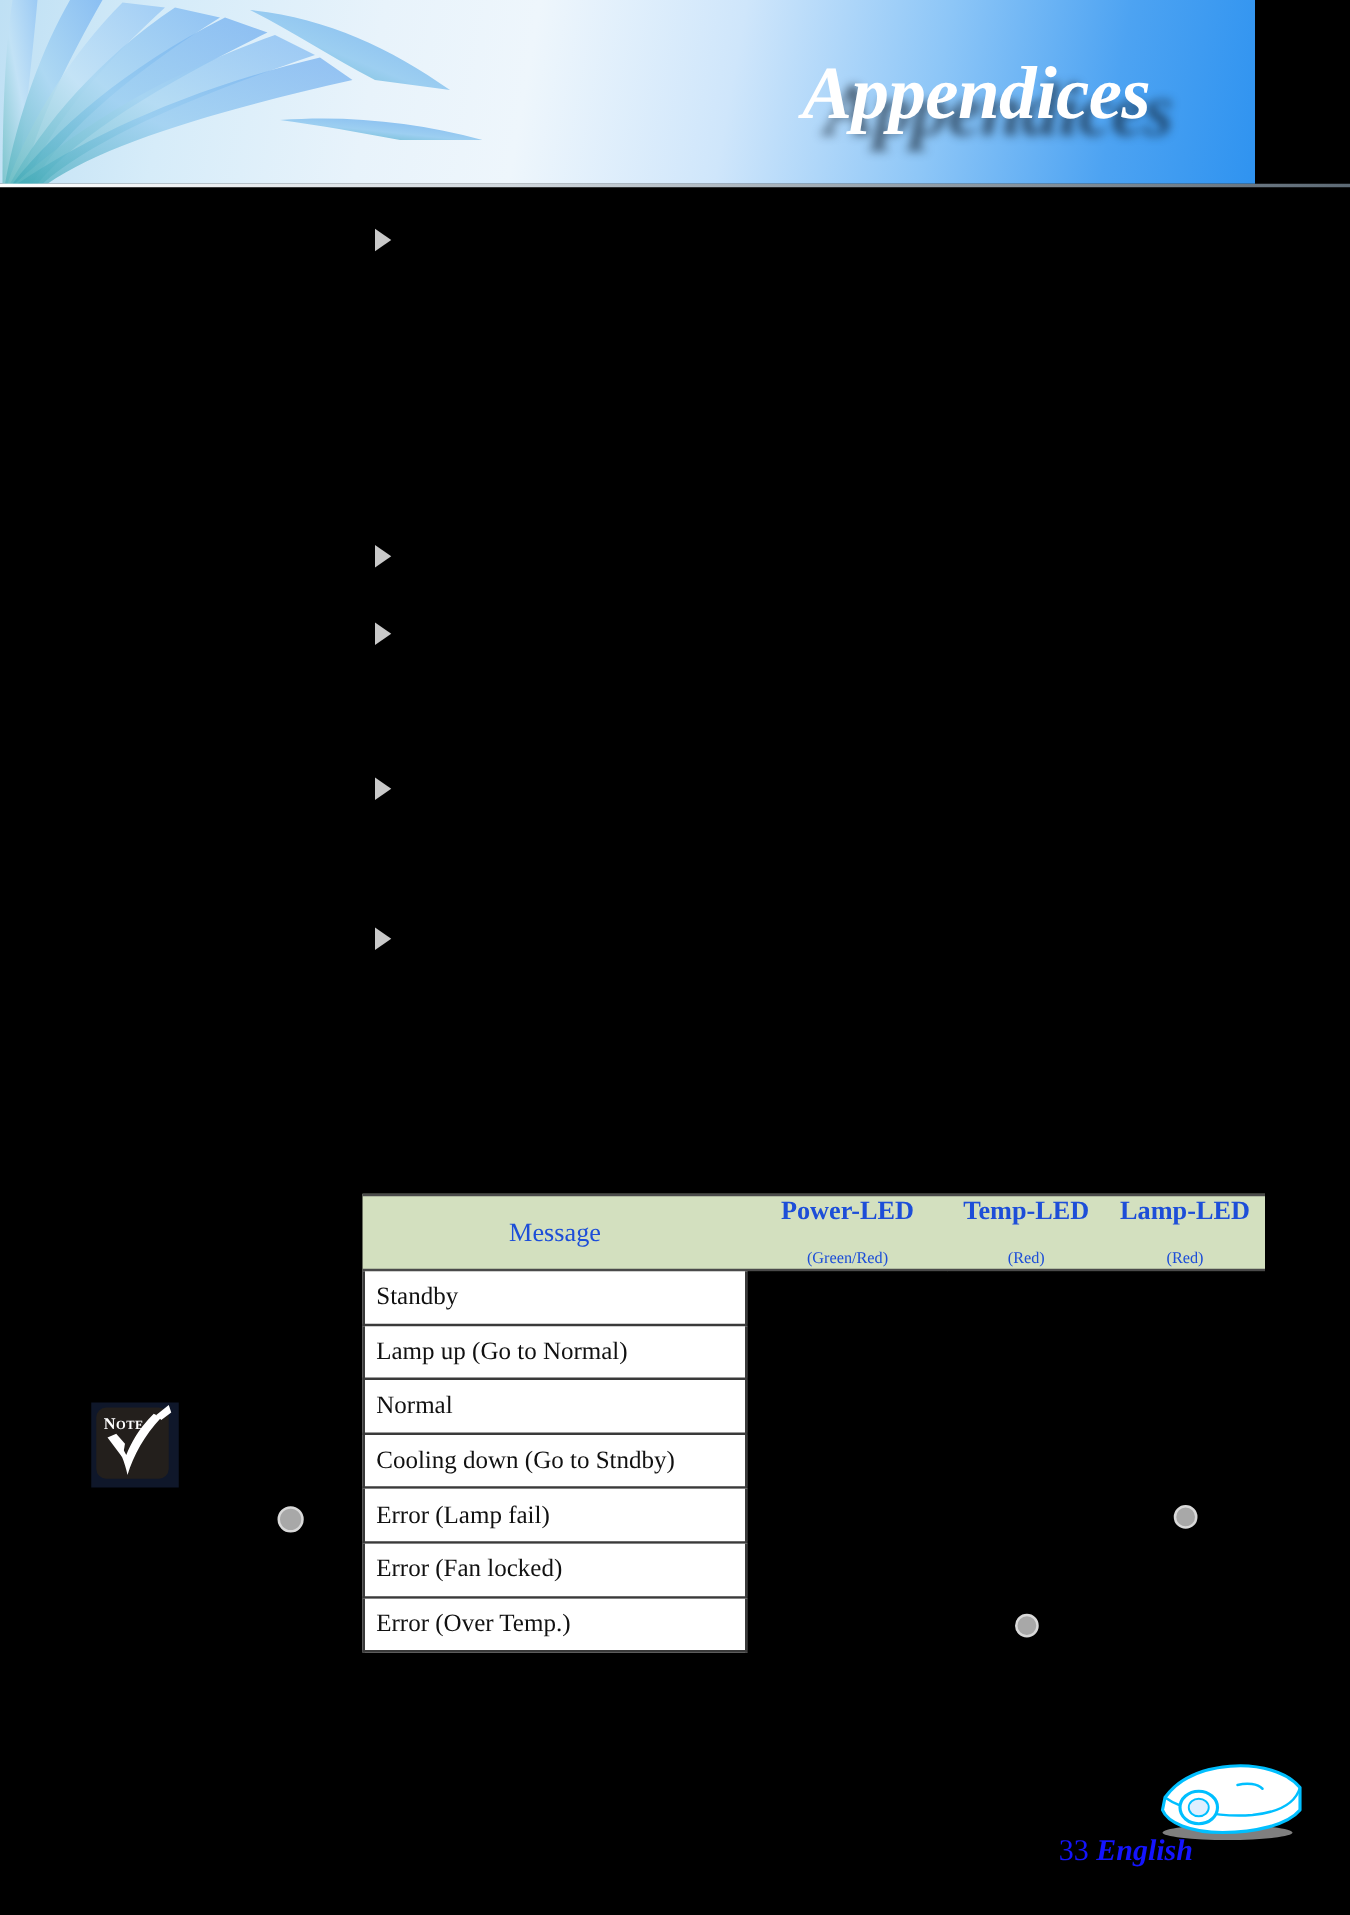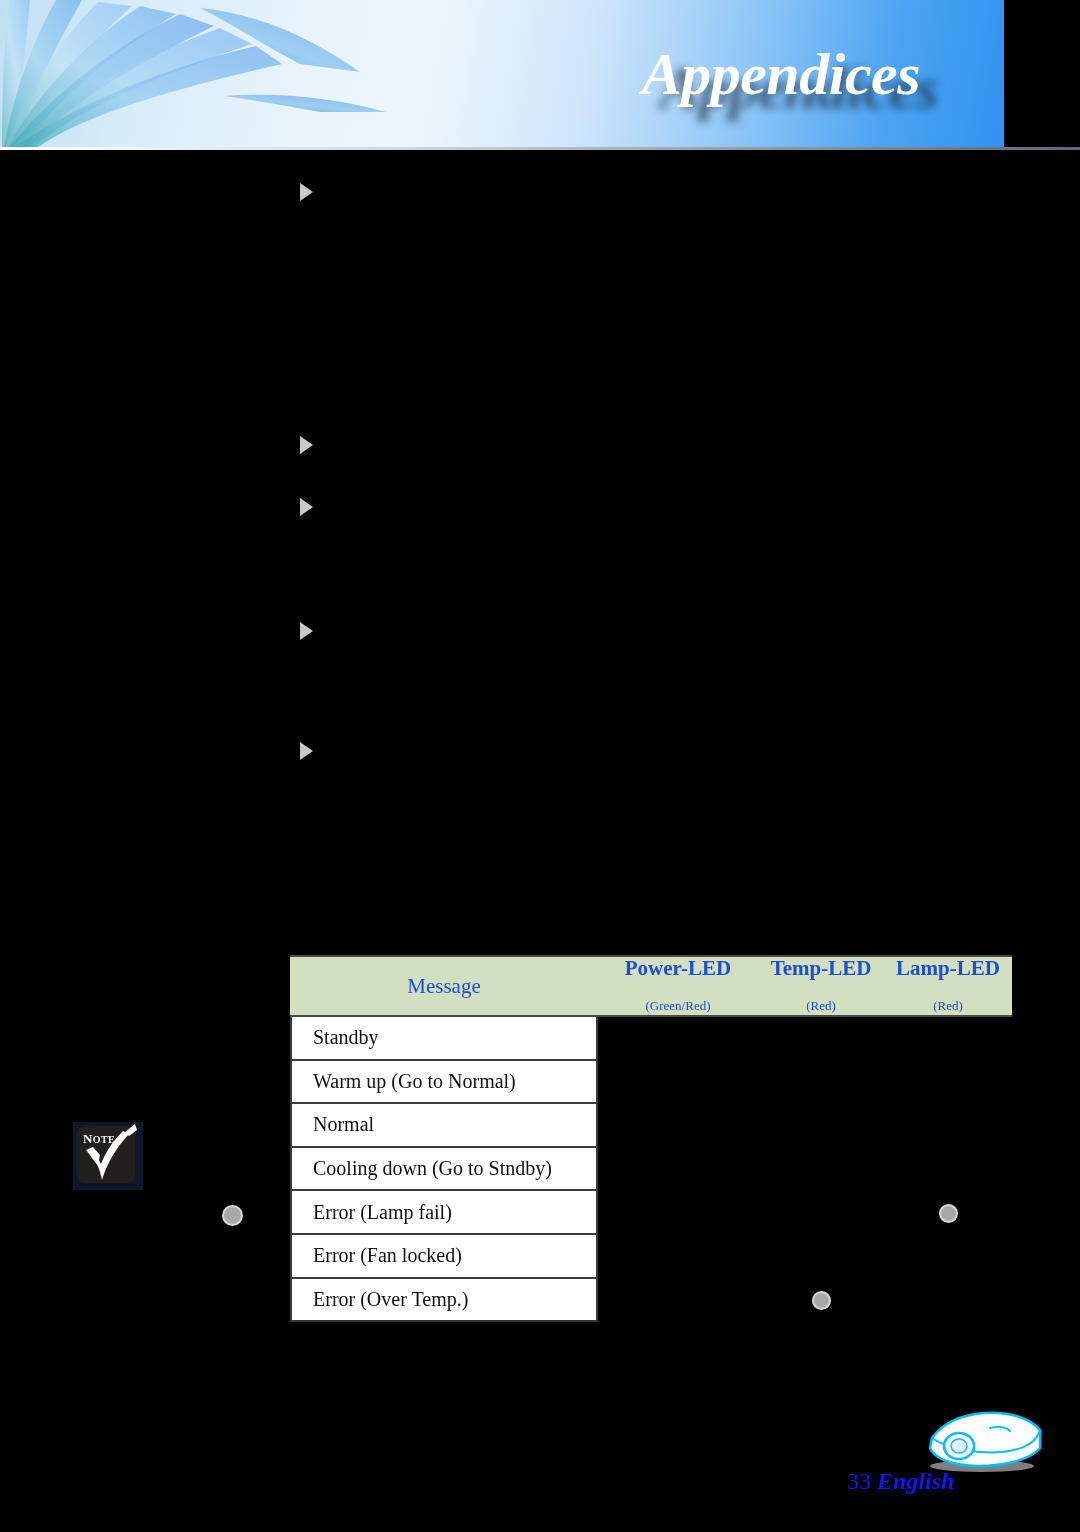--- a/index.html
+++ b/index.html
@@ -168,21 +168,21 @@
     height: 43.6px;
   }
   .cell-msg {
     width: 308px;
     box-sizing: border-box;
     background: #ffffff;
     color: #111111;
     font-size: 20px;
     display: flex;
     align-items: center;
-    padding-left: 21px;
+    padding-left: 9px;
     border-left: 2px solid #3a3a3a;
     border-right: 2px solid #3a3a3a;
     border-bottom: 2px solid #3a3a3a;
   }
   .cell-led {
     box-sizing: border-box;
     display: flex;
     align-items: center;
     justify-content: center;
     background: #000000;
@@ -324,21 +324,21 @@
           <span class="led off"></span>
         </div>
         <div class="cell-led cell-temp">
           <span class="led off"></span>
         </div>
         <div class="cell-led cell-lamp">
           <span class="led off"></span>
         </div>
       </div>
       <div class="trow">
-        <div class="cell-msg">Warm up (Go to Normal)</div>
+        <div class="cell-msg">Lamp up (Go to Normal)</div>
         <div class="cell-led cell-power">
           <span class="led off"></span>
         </div>
         <div class="cell-led cell-temp">
           <span class="led off"></span>
         </div>
         <div class="cell-led cell-lamp">
           <span class="led off"></span>
         </div>
       </div>

